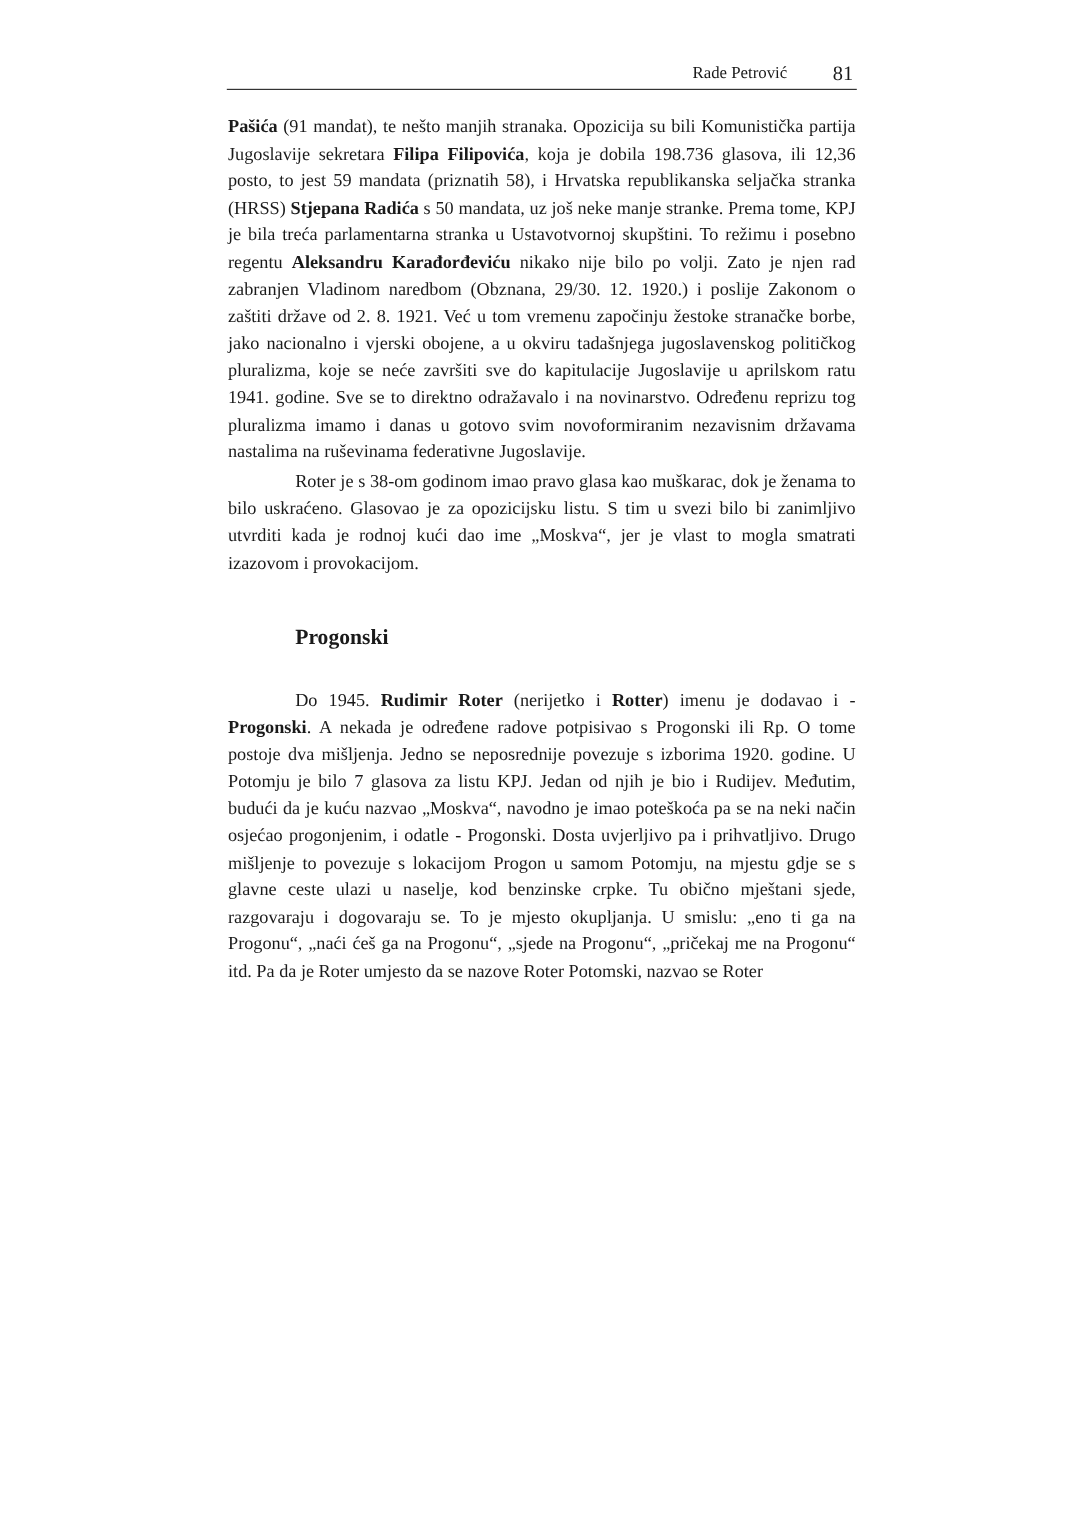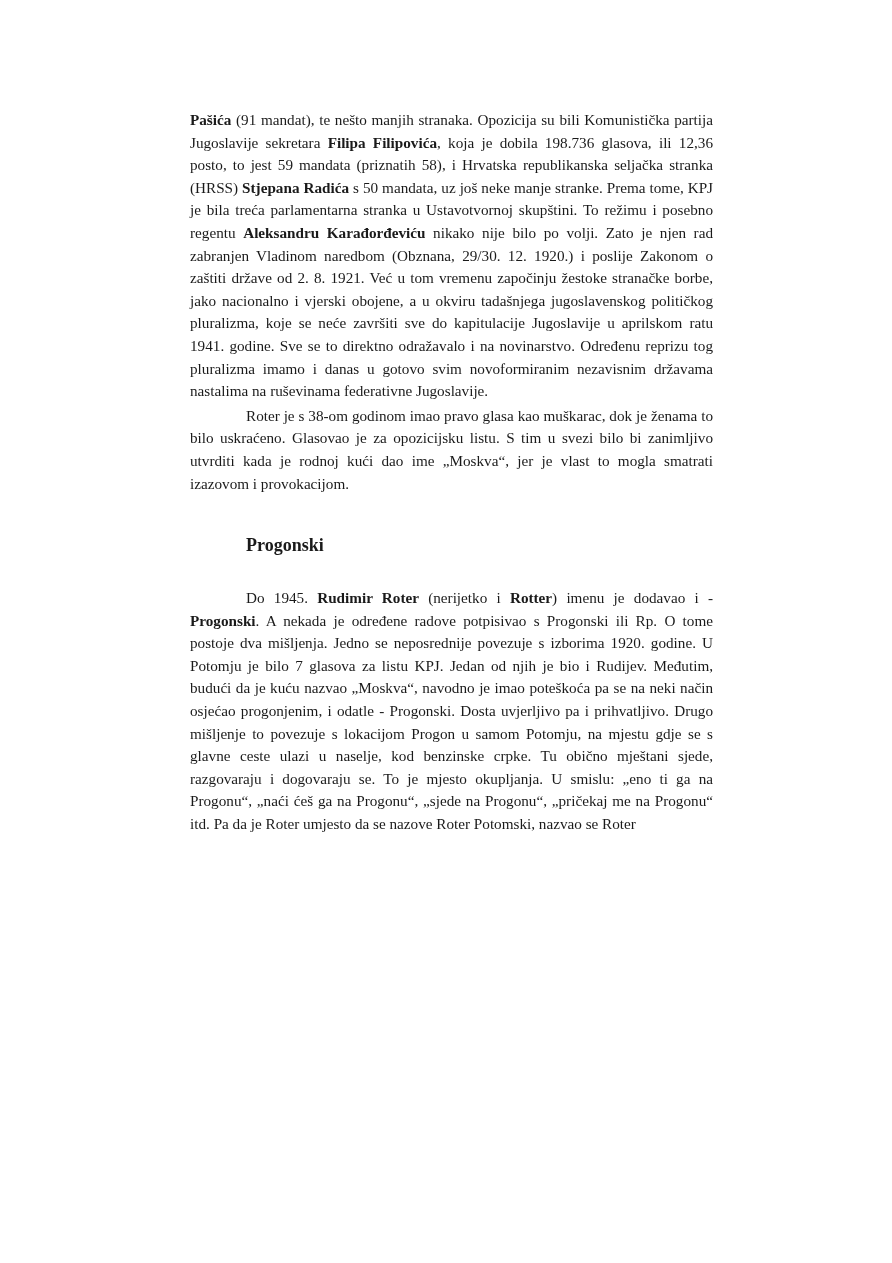--- a/index.html
+++ b/index.html
@@ -12,35 +12,39 @@
     position: absolute; left: 189px; top: 52px; width: 525px; height: 22px;
     border-bottom: 1px solid #333;
   }
   .rh-author {
     position: absolute; right: 58px; top: 2px; font-size: 14px; letter-spacing: 0;
   }
   .rh-page {
     position: absolute; right: 3px; top: 0px; font-size: 17px;
   }
   .body-text {
-    position: absolute; left: 190px; top: 109px; width: 523px;
+    position: absolute; left: 190px; top: 95px; width: 523px;
     font-size: 15.2px; line-height: 22.6px; text-align: justify;
   }
   .body-text p { margin: 0; }
   .indent { text-indent: 56px; }
   .gap-small { margin-top: 2px !important; }
   b { font-weight: bold; }
   .heading {
     margin: 38px 0 30px 56px !important; font-size: 18px; font-weight: bold; line-height: 24px;
   }
 </style>
 </head>
 <body>
 
 <div class="page">
+  <div class="running-head">
+    <span class="rh-author">Rade Petrović</span>
+    <span class="rh-page">81</span>
+  </div>
 
   <div class="body-text">
     <p>
       <b>Pašića</b><span> (91 mandat), te nešto manjih stranaka. Opozicija su bili Komunistička partija Jugoslavije sekretara </span><b>Filipa Filipovića</b><span>, koja je dobila 198.736 glasova, ili 12,36 posto, to jest 59 mandata (priznatih 58), i Hrvatska republikanska seljačka stranka (HRSS) </span><b>Stjepana Radića</b><span> s 50 mandata, uz još neke manje stranke. Prema tome, KPJ je bila treća parlamentarna stranka u Ustavotvornoj skupštini. To režimu i posebno regentu </span><b>Aleksandru Karađorđeviću</b><span> nikako nije bilo po volji. Zato je njen rad zabranjen Vladinom naredbom (Obznana, 29/30. 12. 1920.) i poslije Zakonom o zaštiti države od 2. 8. 1921. Već u tom vremenu započinju žestoke stranačke borbe, jako nacionalno i vjerski obojene, a u okviru tadašnjega jugoslavenskog političkog pluralizma, koje se neće završiti sve do kapitulacije Jugoslavije u aprilskom ratu 1941. godine. Sve se to direktno odražavalo i na novinarstvo. Određenu reprizu tog pluralizma imamo i danas u gotovo svim novoformiranim nezavisnim državama nastalima na ruševinama federativne Jugoslavije.</span>
     </p>
     <p class="indent gap-small">
       <span>Roter je s 38-om godinom imao pravo glasa kao muškarac, dok je ženama to bilo uskraćeno. Glasovao je za opozicijsku listu. S tim u svezi bilo bi zanimljivo utvrditi kada je rodnoj kući dao ime „Moskva“, jer je vlast to mogla smatrati izazovom i provokacijom.</span>
     </p>
 
     <p class="heading">Progonski</p>

